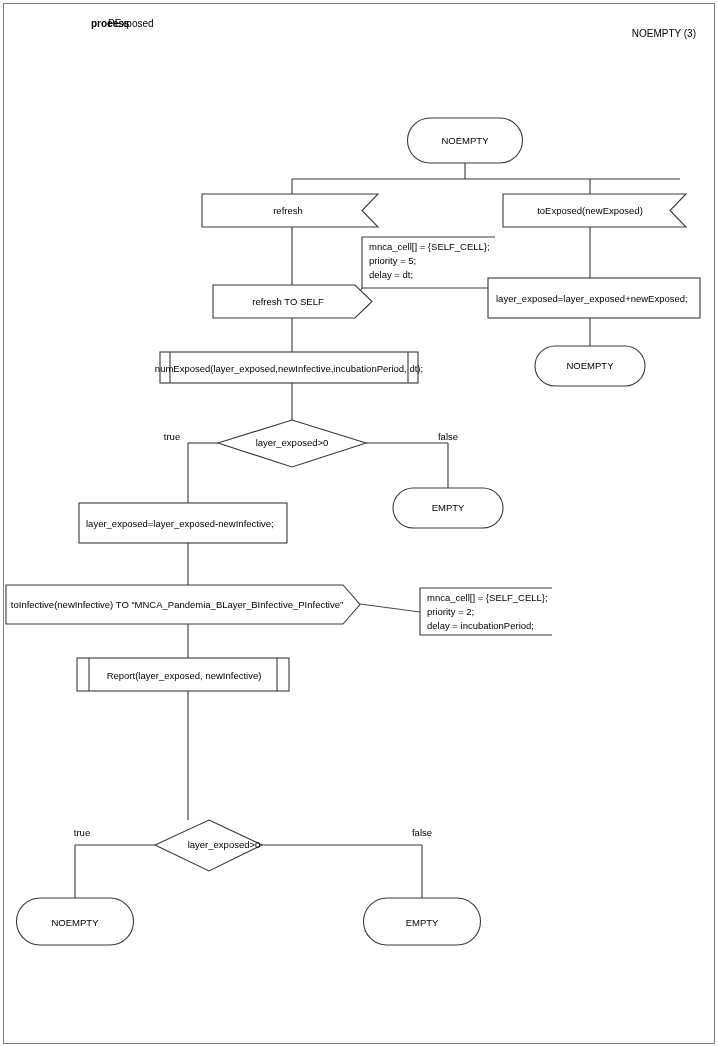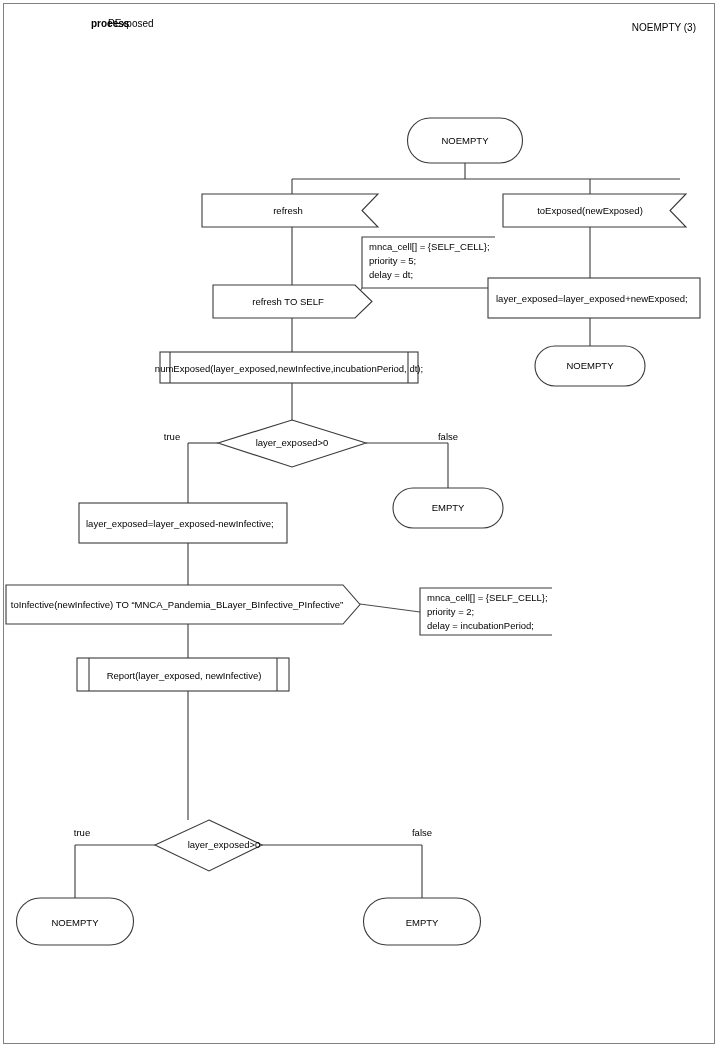--- a/index.html
+++ b/index.html
@@ -18,21 +18,21 @@
   .lbl{font-family:"Liberation Sans","DejaVu Sans",sans-serif;font-size:9.5px;fill:#000;}
   .border{fill:none;stroke:#808080;stroke-width:1;}
 </style>
 </head>
 <body>
 
 <div id="page">
 
   <div class="hdr bold" style="left:43px;top:18px;margin-left:48px;">process</div>
   <div class="hdr" style="left:84px;top:18px;margin-left:24px;">PExposed</div>
-  <div class="hdr" style="right:22px;top:22px;">NOEMPTY (3)</div>
+  <div class="hdr" style="right:22px;top:28px;">NOEMPTY (3)</div>
 
   <svg width="718" height="1047" viewBox="0 0 718 1047">
 
     <rect class="border" x="3.5" y="3.5" width="711" height="1040"></rect>
 
     <g>
 
       <path class="ln" d="M465,163 L465,179"></path>
       <path class="ln" d="M292,179 L680,179"></path>
       <path class="ln" d="M292,179 L292,194"></path>

